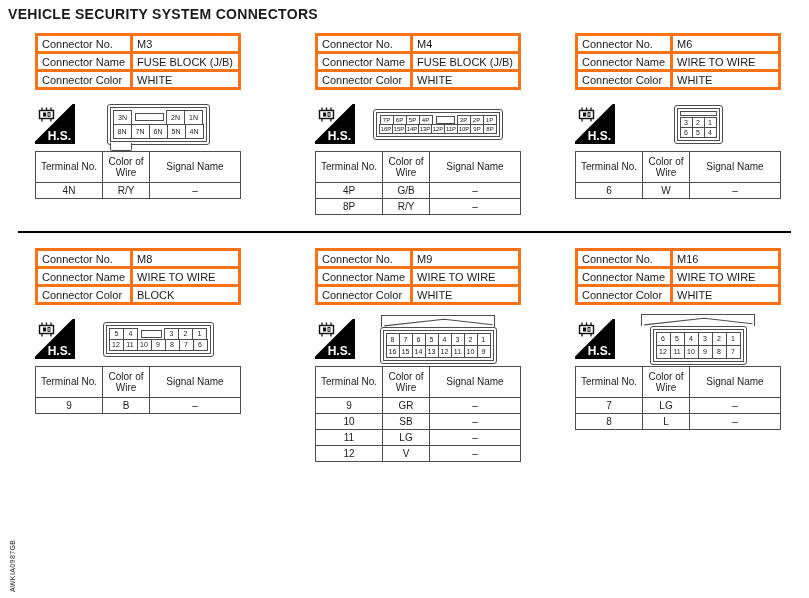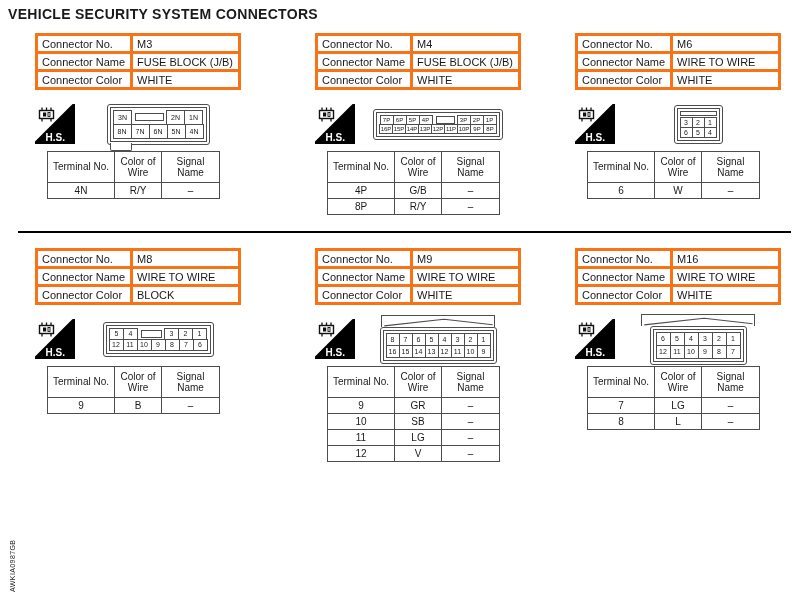--- a/index.html
+++ b/index.html
@@ -17,21 +17,21 @@
   .info { width:206px; table-layout:fixed; }
   .info td { border:3px solid #f97316; height:15px; font-size:11px; padding:0 4px; white-space:nowrap; overflow:hidden;margin-left:16px; }
   .info .lbl { width:84px; }
 
   .strip { height:54px; margin-top:7px; display:flex; align-items:center; }
 
   
   .hs { width:40px; height:40px; position:relative; background:#000; flex:0 0 auto; }
   .hs-white { position:absolute; inset:0; background:#fff; clip-path:polygon(0 0, 94% 0, 0 94%); }
   .hs-glyph { position:absolute; left:2px; top:2px; width:22px; height:17px; }
-  .hs-text { position:absolute; right:10px; bottom:1px; color:#fff; font-size:10px; font-weight:bold; }
+  .hs-text { position:absolute; right:4px; bottom:1px; color:#fff; font-size:12px; font-weight:bold; }
 
   
   .dg { flex:1; display:flex; flex-direction:column; align-items:center; }
   .dg-tab { width:68%; height:11px; border:1px solid #4d4d4d; border-bottom:none; background:#fff; }
   .dg-tab svg { display:block; width:100%; height:100%; }
   .dg-box { border:1px solid #4d4d4d; border-radius:3px; padding:2px; background:#fff; position:relative; }
   .dg-in { border:1px solid #4d4d4d; padding:2px; display:flex; flex-direction:column; align-items:center; }
   .dg-strip { align-self:stretch; height:3px; border:1px solid #4d4d4d; margin-bottom:1px; background:#fff; }
   .dg-row { display:flex; }
   .dg-row + .dg-row { margin-top:-1px; }
@@ -45,21 +45,21 @@
   .dg-ext { position:absolute; left:2px; bottom:-7px; width:20px; height:7px; background:#fff;
             border:1px solid #4d4d4d; border-top:none; border-radius:0 0 2px 2px; }
   .dg-m3  { --cw:19px; --ch:15px; --fs:7px; }
   .dg-m4  { --cw:14px; --ch:10px; --fs:6px; }
   .dg-m6  { --cw:13px; --ch:11px; --fs:7px; }
   .dg-m8  { --cw:15px; --ch:12px; --fs:7px; }
   .dg-m9  { --cw:14px; --ch:13px; --fs:7px; }
   .dg-m16 { --cw:15px; --ch:14px; --fs:7px; }
 
   
-  .term { width:173px; table-layout:fixed;margin-left:12px; }
+  .term { width:206px; table-layout:fixed; }
   .term th, .term td { border:1px solid #4d4d4d; text-align:center; font-size:10px; font-weight:normal; padding:0 2px; }
   .term th { height:30px; line-height:1.15; }
   .term td { height:15px; }
   .c-no { width:62px; } .c-wire { width:42px; }
 
   .divider { position:absolute; left:18px; top:231px; width:773px; height:2px; background:#000; }
   .figcode { position:absolute; left:9px; top:520px; height:72px; writing-mode:vertical-rl;
              transform:rotate(180deg); font-size:7px; letter-spacing:.4px; color:#222; }
 </style>
 </head>

